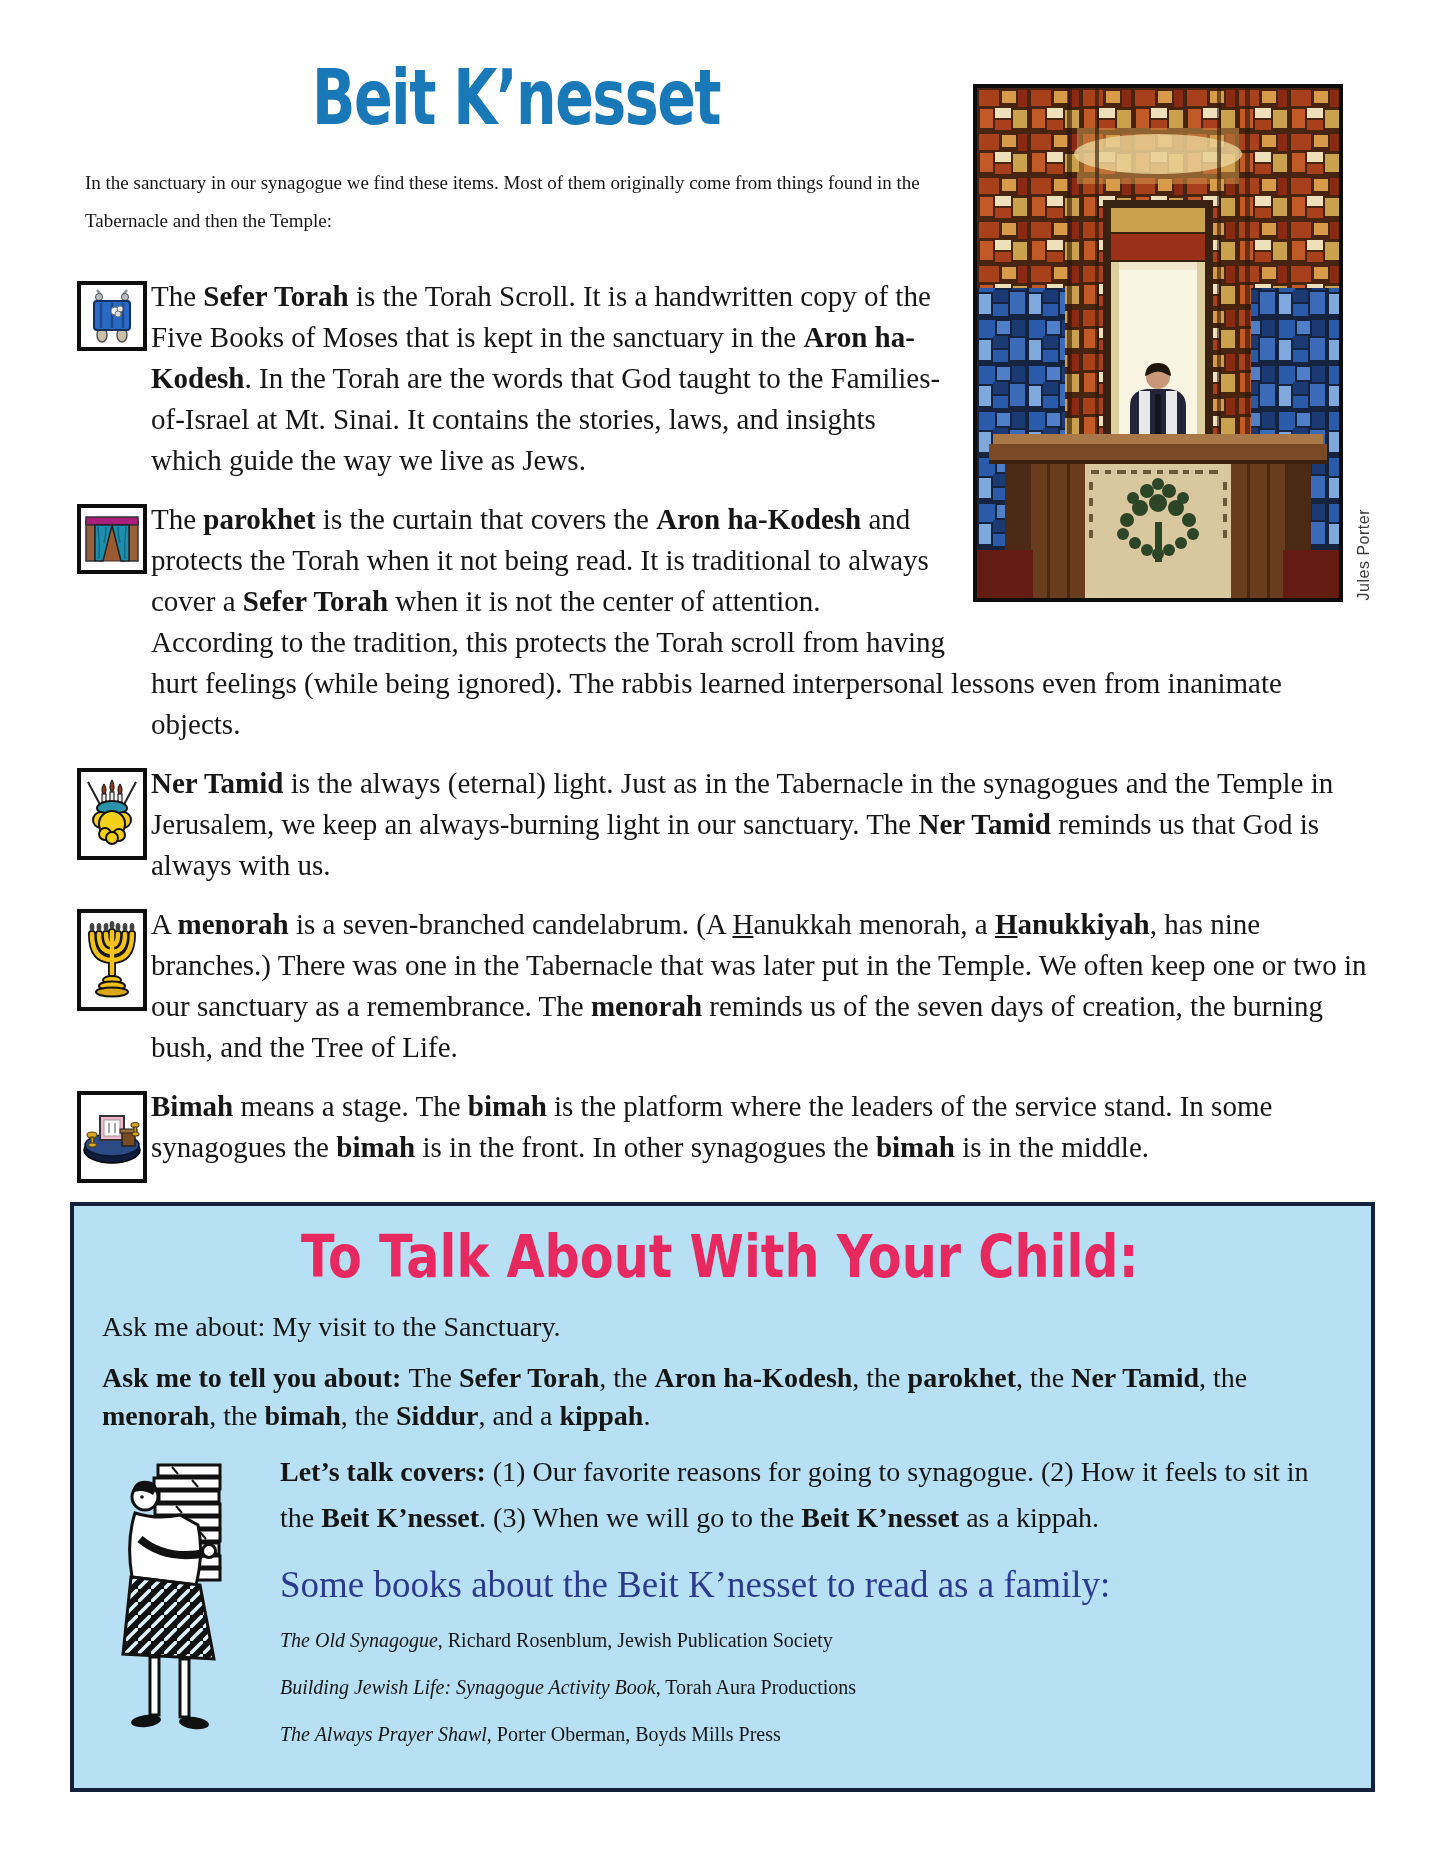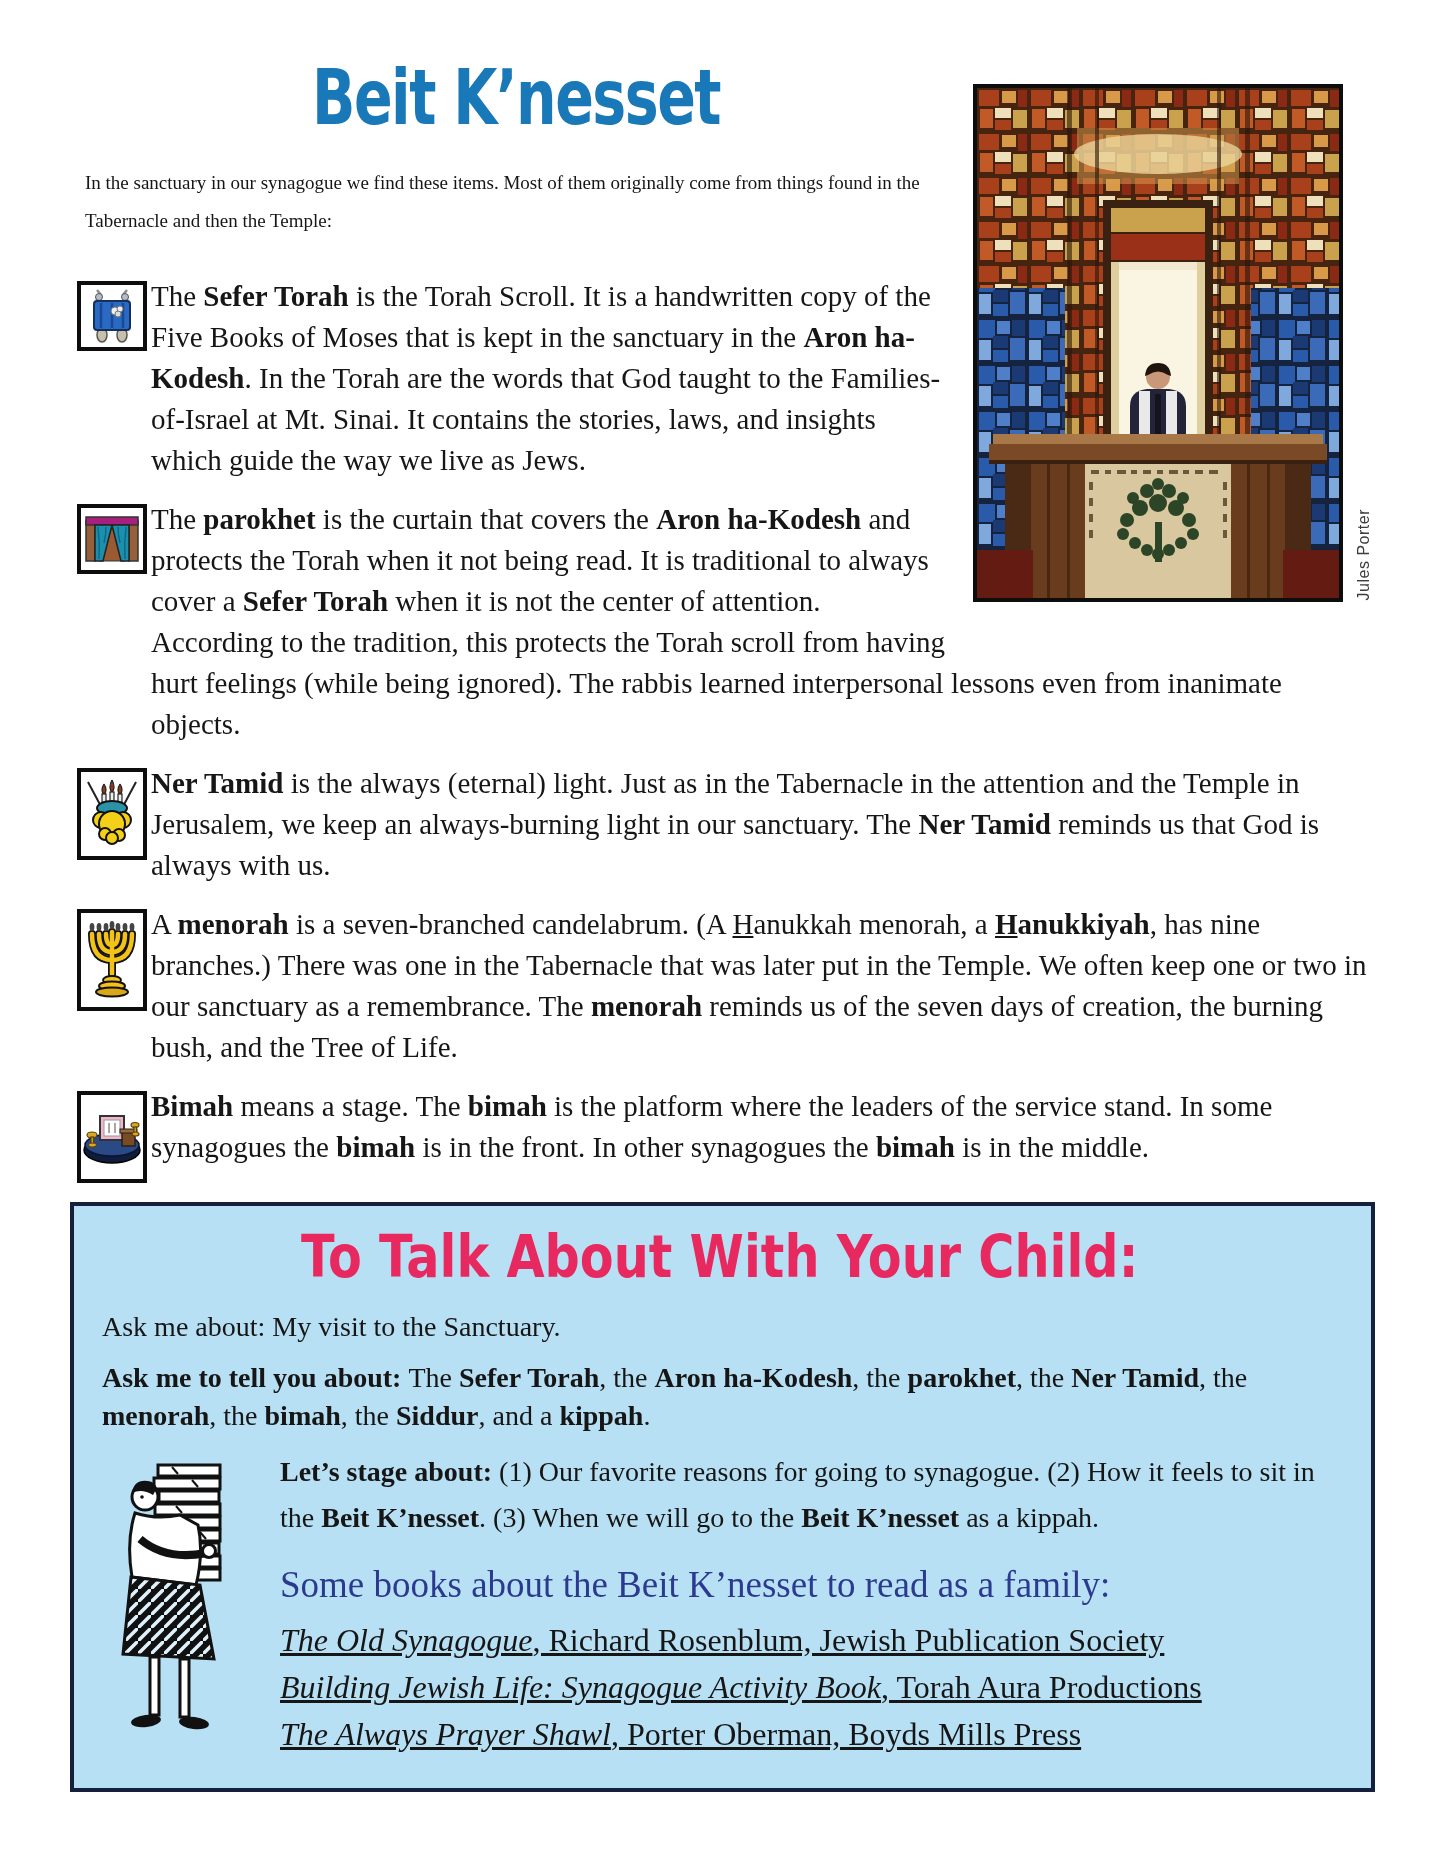--- a/index.html
+++ b/index.html
@@ -50,21 +50,21 @@
     font-size:58px; line-height:1.1; color:var(--heading_pink,#e8295f);
     transform:scaleX(.85); white-space:nowrap;
   }
   .box-line { font-size:28px; line-height:38px; margin:13px 0; }
   .figure-svg { float:left; width:140px; height:284px; margin:10px 28px 0 10px; }
   .box-para { font-size:28px; line-height:46px; margin:14px 0 4px; }
   .books-heading {
     font-size:37px; font-weight:normal; color:var(--books_blue,#2b3a8f);
     margin:22px 0 10px; line-height:1.2;
   }
-  .book-line { font-size:32px; line-height:47px;text-decoration:underline; }
+  .book-line { font-size:20px; line-height:47px; }
 </style>
 </head>
 <body>
 
 <div class="page">
   <div class="content">
 
     <aside class="photo-block">
       <div class="photo-frame">
         <svg width="362" height="510" viewBox="0 0 362 510">
@@ -237,21 +237,21 @@
           <g fill="#f4d018" stroke="#111" stroke-width="2">
             <circle cx="17" cy="44" r="8"></circle>
             <circle cx="39" cy="44" r="8"></circle>
             <circle cx="28" cy="48" r="13"></circle>
             <circle cx="21" cy="58" r="6"></circle>
             <circle cx="35" cy="59" r="6"></circle>
             <circle cx="28" cy="62" r="6"></circle>
           </g>
         </svg>
       </span>
-      <span><span style="font-weight: bold;">Ner Tamid</span><span> is the always (eternal) light. Just as in the Tabernacle in the attention and the Temple in Jerusalem, we keep an always-burning light in our sanctuary. The </span><span style="font-weight: bold;">Ner Tamid</span><span> reminds us that God is always with us.</span></span>
+      <span><span style="font-weight: bold;">Ner Tamid</span><span> is the always (eternal) light. Just as in the Tabernacle in the synagogues and the Temple in Jerusalem, we keep an always-burning light in our sanctuary. The </span><span style="font-weight: bold;">Ner Tamid</span><span> reminds us that God is always with us.</span></span>
     </div>
 
     <div class="item">
       <span class="icon-box h-lg">
         <svg width="58" height="84" viewBox="0 0 58 84">
           <g fill="none" stroke-linecap="round">
             <path d="M9 16 Q9 42 29 42 Q49 42 49 16" stroke="#111" stroke-width="8"></path>
             <path d="M16 16 Q16 34 29 34 Q42 34 42 16" stroke="#111" stroke-width="8"></path>
             <path d="M23 16 Q23 27 29 27 Q35 27 35 16" stroke="#111" stroke-width="8"></path>
             <line x1="29" y1="14" x2="29" y2="56" stroke="#111" stroke-width="8"></line>
@@ -346,21 +346,21 @@
       <circle cx="97" cy="92" r="6.5" fill="#fff" stroke="#111" stroke-width="3"></circle>
 
       <polygon points="19,118 88,126 102,200 11,195" fill="url(#hatch)" stroke="#111" stroke-width="3"></polygon>
 
       <rect x="38" y="198" width="9" height="58" fill="#fff" stroke="#111" stroke-width="3"></rect>
       <rect x="68" y="200" width="9" height="58" fill="#fff" stroke="#111" stroke-width="3"></rect>
       <ellipse cx="34" cy="262" rx="15" ry="6" fill="#111" transform="rotate(-7 34 262)"></ellipse>
       <ellipse cx="82" cy="264" rx="15" ry="6" fill="#111" transform="rotate(7 82 264)"></ellipse>
     </svg>
 
-    <p class="box-para"><span style="font-weight: bold;">Let’s stage about: </span><span>(1) Our favorite reasons for going to synagogue. (2) How it feels to sit in the </span><span style="font-weight: bold;">Beit K’nesset</span><span>. (3) When we will go to the </span><span style="font-weight: bold;">Beit K’nesset</span><span> as a kippah.</span></p>
+    <p class="box-para"><span style="font-weight: bold;">Let’s talk covers: </span><span>(1) Our favorite reasons for going to synagogue. (2) How it feels to sit in the </span><span style="font-weight: bold;">Beit K’nesset</span><span>. (3) When we will go to the </span><span style="font-weight: bold;">Beit K’nesset</span><span> as a kippah.</span></p>
 
     <h2 class="books-heading">Some books about the Beit K’nesset to read as a family:</h2>
 
     <p class="book-line"><span style="font-style: italic;">The Old Synagogue</span><span>, Richard Rosenblum, Jewish Publication Society</span></p>
     <p class="book-line"><span style="font-style: italic; margin-top: 20px;">Building Jewish Life: Synagogue Activity Book</span><span>, Torah Aura Productions</span></p>
     <p class="book-line"><span style="font-style: italic;">The Always Prayer Shawl</span><span>, Porter Oberman, Boyds Mills Press</span></p>
   </div>
 </div>
 
 </body></html>

